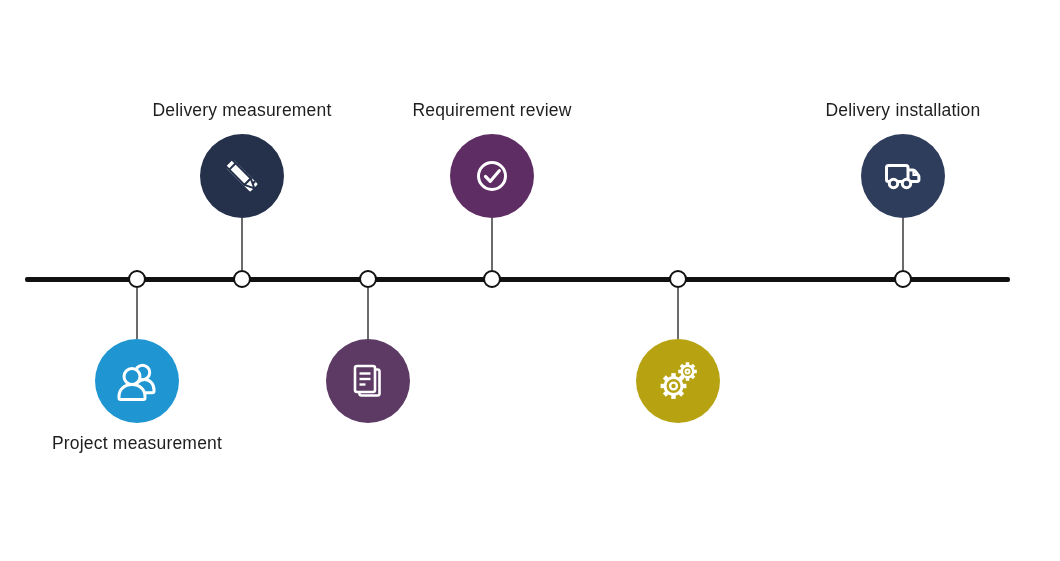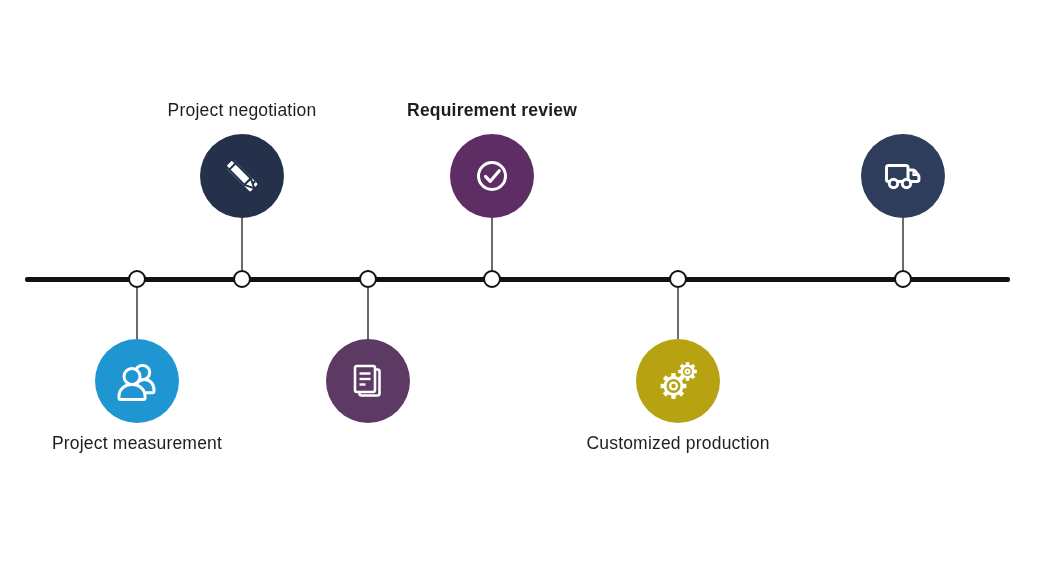--- a/index.html
+++ b/index.html
@@ -35,21 +35,21 @@
         <svg width="48" height="48" viewBox="0 0 48 48">
     <circle cx="29.5" cy="15.5" r="7.2" fill="#1f96d2" stroke="#fff" stroke-width="3"></circle>
     <path d="M22 34 v-1 c0-6 4-10.5 9.5-10.5 c5.5 0 9.5 4.5 9.5 10.5 v1 a1.8 1.8 0 0 1 -1.8 1.8 h-14" fill="#1f96d2" stroke="#fff" stroke-width="3" stroke-linejoin="round"></path>
     <circle cx="19" cy="19.5" r="8" fill="#1f96d2" stroke="#fff" stroke-width="3"></circle>
     <path d="M6 41 v-1.5 c0-7 5.5-12 13-12 c7.5 0 13 5 13 12 v1.5 a1.5 1.5 0 0 1 -1.5 1.5 h-23 a1.5 1.5 0 0 1 -1.5 -1.5 z" fill="#1f96d2" stroke="#fff" stroke-width="3" stroke-linejoin="round"></path>
         </svg>
       </span>
     </div>
     <div class="connector" style="left: 136.25px; top: 288px; height: 51px;"></div>
     <div class="node" style="left: 128px; top: 270px;"></div>
-    <div class="lbl" style="left: 242px; top: 99px;">Project negotiation</div>
+    <div class="lbl" style="left: 242px; top: 99px;">Delivery measurement</div>
     <div class="bubble" style="left: 200px; top: 134px; background: rgb(37, 49, 75);">
       <span>
         <svg width="48" height="48" viewBox="0 0 48 48">
     <g transform="rotate(45 24 24)">
       <rect x="7" y="18.5" width="34" height="11" rx="1.5" fill="#fff"></rect>
       <g stroke="#25314b" stroke-width="2.2">
         <line x1="13" y1="18.5" x2="13" y2="24"></line>
         <line x1="19" y1="18.5" x2="19" y2="24"></line>
         <line x1="25" y1="18.5" x2="25" y2="24"></line>
         <line x1="31" y1="18.5" x2="31" y2="24"></line>
@@ -72,32 +72,31 @@
     <rect x="15.5" y="12.5" width="20" height="26" rx="2" fill="#5c3a64" stroke="#fff" stroke-width="2.6"></rect>
     <rect x="11" y="9" width="20" height="26" rx="2" fill="#5c3a64" stroke="#fff" stroke-width="2.6"></rect>
     <line x1="15.5" y1="16.5" x2="26.5" y2="16.5" stroke="#fff" stroke-width="2.4"></line>
     <line x1="15.5" y1="22" x2="26.5" y2="22" stroke="#fff" stroke-width="2.4"></line>
     <line x1="15.5" y1="27.5" x2="21.5" y2="27.5" stroke="#fff" stroke-width="2.4"></line>
         </svg>
       </span>
     </div>
     <div class="connector" style="left: 367.25px; top: 288px; height: 51px;"></div>
     <div class="node" style="left: 359px; top: 270px;"></div>
-    <div class="lbl" style="left: 492px; top: 99px; font-weight: bold;">Requirement review</div>
+    <div class="lbl" style="left: 492px; top: 99px;">Requirement review</div>
     <div class="bubble" style="left: 450px; top: 134px; background: rgb(94, 45, 99);">
       <span>
         <svg width="48" height="48" viewBox="0 0 48 48">
     <circle cx="24" cy="24" r="13.5" fill="none" stroke="#fff" stroke-width="3"></circle>
     <path d="M17.5 24.5 l4.8 4.8 l9 -10.5" fill="none" stroke="#fff" stroke-width="3.2" stroke-linecap="round" stroke-linejoin="round"></path>
         </svg>
       </span>
     </div>
     <div class="connector" style="left: 491.25px; top: 218px; height: 52px;"></div>
     <div class="node" style="left: 483px; top: 270px;"></div>
-    <div class="lbl" style="left: 678px; top: 432px;">Customized production</div>
     <div class="bubble" style="left: 636px; top: 339px; background: rgb(183, 163, 18);">
       <span>
         <svg width="48" height="48" viewBox="0 0 48 48">
           <rect x="17.3" y="16.1" width="4.4" height="5.6000000000000005" fill="#fff" transform="rotate(0 19.5 29)"></rect>
           <rect x="17.3" y="16.1" width="4.4" height="5.6000000000000005" fill="#fff" transform="rotate(45 19.5 29)"></rect>
           <rect x="17.3" y="16.1" width="4.4" height="5.6000000000000005" fill="#fff" transform="rotate(90 19.5 29)"></rect>
           <rect x="17.3" y="16.1" width="4.4" height="5.6000000000000005" fill="#fff" transform="rotate(135 19.5 29)"></rect>
           <rect x="17.3" y="16.1" width="4.4" height="5.6000000000000005" fill="#fff" transform="rotate(180 19.5 29)"></rect>
           <rect x="17.3" y="16.1" width="4.4" height="5.6000000000000005" fill="#fff" transform="rotate(225 19.5 29)"></rect>
           <rect x="17.3" y="16.1" width="4.4" height="5.6000000000000005" fill="#fff" transform="rotate(270 19.5 29)"></rect>
@@ -112,20 +111,21 @@
           <rect x="31.75" y="5.199999999999999" width="3.5" height="4.7" fill="#fff" transform="rotate(225 33.5 14.5)"></rect>
           <rect x="31.75" y="5.199999999999999" width="3.5" height="4.7" fill="#fff" transform="rotate(270 33.5 14.5)"></rect>
           <rect x="31.75" y="5.199999999999999" width="3.5" height="4.7" fill="#fff" transform="rotate(315 33.5 14.5)"></rect>
           <circle cx="33.5" cy="14.5" r="5.8" fill="#b7a312" stroke="#fff" stroke-width="2.6"></circle>
           <circle cx="33.5" cy="14.5" r="2" fill="#b7a312" stroke="#fff" stroke-width="2"></circle>
         </svg>
       </span>
     </div>
     <div class="connector" style="left: 677.25px; top: 288px; height: 51px;"></div>
     <div class="node" style="left: 669px; top: 270px;"></div>
+    <div class="lbl" style="left: 903px; top: 99px;">Delivery installation</div>
     <div class="bubble" style="left: 861px; top: 134px; background: rgb(45, 61, 91);">
       <span>
         <svg width="48" height="48" viewBox="0 0 48 48">
     <rect x="7.5" y="13.5" width="21.5" height="16" rx="2" fill="none" stroke="#fff" stroke-width="3"></rect>
     <path d="M29 18 h5 a2.5 2.5 0 0 1 2 1 l3.5 4.5 a2 2 0 0 1 .4 1.2 v3.3 a1.5 1.5 0 0 1 -1.5 1.5 h-9.4" fill="none" stroke="#fff" stroke-width="3" stroke-linejoin="round"></path>
     <path d="M34.5 18.5 v4.5 h4.5" fill="none" stroke="#fff" stroke-width="2.2"></path>
     <circle cx="14.5" cy="31.5" r="4.2" fill="#2d3d5b" stroke="#fff" stroke-width="3"></circle>
     <circle cx="27.5" cy="31.5" r="4.2" fill="#2d3d5b" stroke="#fff" stroke-width="3"></circle>
         </svg>
       </span>

